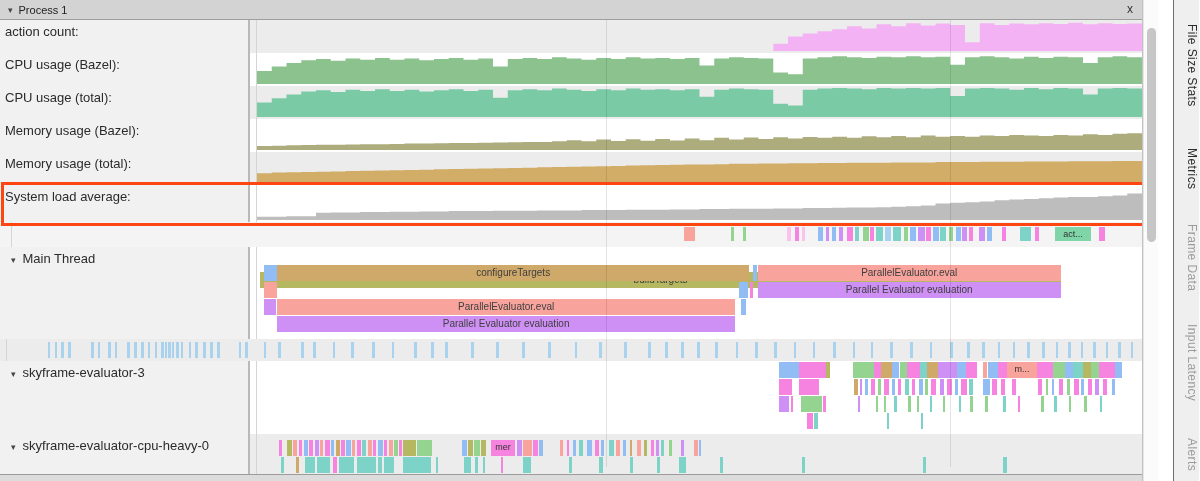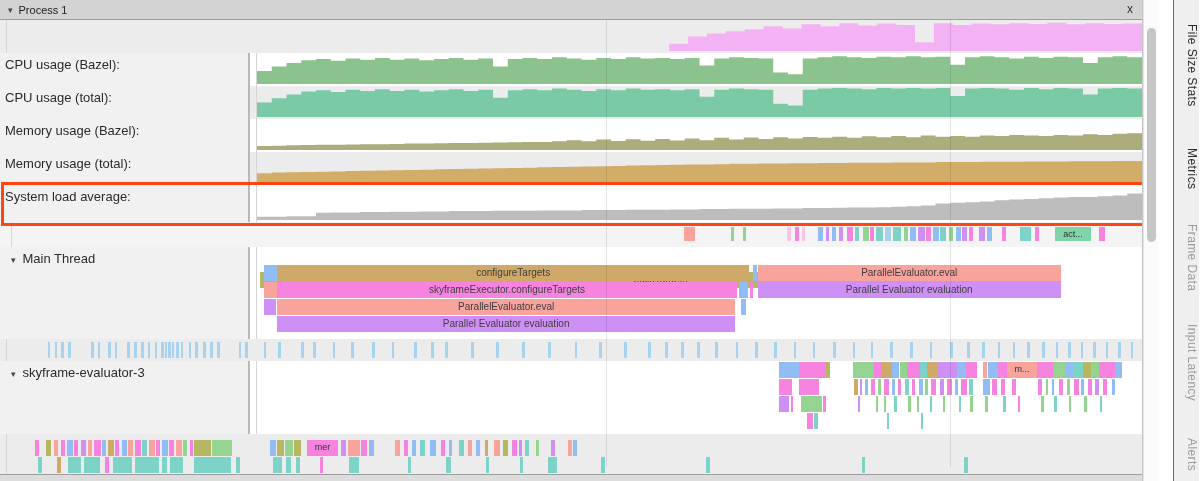--- a/index.html
+++ b/index.html
@@ -53,20 +53,21 @@
 
     <div class="proc-header">
       <span class="arr">▾</span>
       <span>Process 1</span>
       <span class="close-x">x</span>
     </div>
 
     <div class="rows">
 
       <div class="row h33 g">
+        <div class="lbl"><span>action count:</span></div>
         <div class="pad"></div>
         <div class="chart">
             <svg viewBox="0 0 60 1" preserveAspectRatio="none">
               <path d="M0,1L0,1.000L1,1.000L1,1.000L2,1.000L2,1.000L3,1.000L3,1.000L4,1.000L4,1.000L5,1.000L5,1.000L6,1.000L6,1.000L7,1.000L7,1.000L8,1.000L8,1.000L9,1.000L9,1.000L10,1.000L10,1.000L11,1.000L11,1.000L12,1.000L12,1.000L13,1.000L13,1.000L14,1.000L14,1.000L15,1.000L15,1.000L16,1.000L16,1.000L17,1.000L17,1.000L18,1.000L18,1.000L19,1.000L19,1.000L20,1.000L20,1.000L21,1.000L21,1.000L22,1.000L22,1.000L23,1.000L23,1.000L24,1.000L24,1.000L25,1.000L25,1.000L26,1.000L26,1.000L27,1.000L27,1.000L28,1.000L28,1.000L29,1.000L29,1.000L30,1.000L30,1.000L31,1.000L31,1.000L32,1.000L32,1.000L33,1.000L33,1.000L34,1.000L34,1.000L35,1.000L35,0.750L36,0.750L36,0.500L37,0.500L37,0.400L38,0.400L38,0.320L39,0.320L39,0.250L40,0.250L40,0.150L41,0.150L41,0.220L42,0.220L42,0.080L43,0.080L43,0.150L44,0.150L44,0.040L45,0.040L45,0.120L46,0.120L46,0.050L47,0.050L47,0.100L48,0.100L48,0.700L49,0.700L49,0.040L50,0.040L50,0.100L51,0.100L51,0.050L52,0.050L52,0.080L53,0.080L53,0.040L54,0.040L54,0.070L55,0.070L55,0.030L56,0.030L56,0.080L57,0.080L57,0.040L58,0.040L58,0.070L59,0.070L59,0.050L60,0.050L60,1Z" fill="#f3b2f3"></path>
             </svg>
           </div>
       </div>
 
       <div class="row h33 w">
         <div class="lbl"><span>CPU usage (Bazel):</span></div>
@@ -161,21 +162,20 @@
       <div class="row h92 w">
         <div class="lbl"><span class="arr">▾</span><span>Main Thread</span></div>
         <div class="pad"></div>
         <div class="chart">
             <div class="bar" style="left: 0.3%; width: 90.6%; top: 1px; background: rgb(181, 184, 97); margin-top: 24px;">buildTargets</div>
             <div class="bar" style="left: 0.8%; width: 1.5%; top: 18px; background: rgb(146, 189, 244);"></div>
             <div class="bar" style="left: 2.3%; width: 53.3%; top: 18px; background: rgb(207, 169, 105);">configureTargets</div>
             <div class="bar" style="left: 56%; width: 0.5%; top: 18px; background: rgb(146, 189, 244);"></div>
             <div class="bar" style="left: 56.6%; width: 34.2%; top: 18px; background: rgb(248, 163, 156);">ParallelEvaluator.eval</div>
             <div class="bar" style="left: 0.8%; width: 1.5%; top: 35px; background: rgb(248, 163, 156);"></div>
-            <div class="bar" style="left: 2.3%; width: 51.9%; top: 35px; background: rgb(245, 131, 223);">skyframeExecutor.configureTargets</div>
             <div class="bar" style="left: 54.5%; width: 1%; top: 35px; background: rgb(146, 189, 244);"></div>
             <div class="bar" style="left: 55.7%; width: 0.4%; top: 35px; background: rgb(245, 131, 223);"></div>
             <div class="bar" style="left: 56.6%; width: 34.2%; top: 35px; background: rgb(207, 144, 245);">Parallel Evaluator evaluation</div>
             <div class="bar" style="left: 0.8%; width: 1.4%; top: 52px; background: rgb(207, 144, 245);"></div>
             <div class="bar" style="left: 2.3%; width: 51.7%; top: 52px; background: rgb(248, 163, 156);">ParallelEvaluator.eval</div>
             <div class="bar" style="left: 54.7%; width: 0.5%; top: 52px; background: rgb(146, 189, 244);"></div>
             <div class="bar" style="left: 2.3%; width: 51.7%; top: 69px; background: rgb(207, 144, 245);">Parallel Evaluator evaluation</div>
           </div>
       </div>
 
@@ -347,20 +347,21 @@
             <div class="seg" style="left: 88.6%; width: 0.3%; top: 35px; height: 16px; background: rgb(148, 212, 144);"></div>
             <div class="seg" style="left: 90.1%; width: 0.25%; top: 35px; height: 16px; background: rgb(126, 211, 200);"></div>
             <div class="seg" style="left: 91.7%; width: 0.3%; top: 35px; height: 16px; background: rgb(148, 212, 144);"></div>
             <div class="seg" style="left: 93.5%; width: 0.25%; top: 35px; height: 16px; background: rgb(148, 212, 144);"></div>
             <div class="seg" style="left: 95.2%; width: 0.3%; top: 35px; height: 16px; background: rgb(126, 211, 200);"></div>
             <div class="seg segbox" style="left: 84.8%; width: 3.3%; top: 1px; height: 16px; background: rgb(248, 163, 156);">m...</div>
           </div>
       </div>
 
       <div class="row h40 g">
+        <div class="lbl"><span class="arr">▾</span><span>skyframe-evaluator-cpu-heavy-0</span></div>
         <div class="pad"></div>
         <div class="chart">
             <div class="seg" style="left: 2.5%; width: 0.3%; top: 6px; height: 16px; background: rgb(245, 131, 223);"></div>
             <div class="seg" style="left: 3.4%; width: 0.5%; top: 6px; height: 16px; background: rgb(181, 184, 97);"></div>
             <div class="seg" style="left: 4.1%; width: 0.4%; top: 6px; height: 16px; background: rgb(248, 163, 156);"></div>
             <div class="seg" style="left: 4.8%; width: 0.3%; top: 6px; height: 16px; background: rgb(245, 131, 223);"></div>
             <div class="seg" style="left: 5.3%; width: 0.5%; top: 6px; height: 16px; background: rgb(146, 189, 244);"></div>
             <div class="seg" style="left: 5.9%; width: 0.4%; top: 6px; height: 16px; background: rgb(245, 131, 223);"></div>
             <div class="seg" style="left: 6.5%; width: 0.5%; top: 6px; height: 16px; background: rgb(207, 144, 245);"></div>
             <div class="seg" style="left: 7.1%; width: 0.4%; top: 6px; height: 16px; background: rgb(248, 163, 156);"></div>

